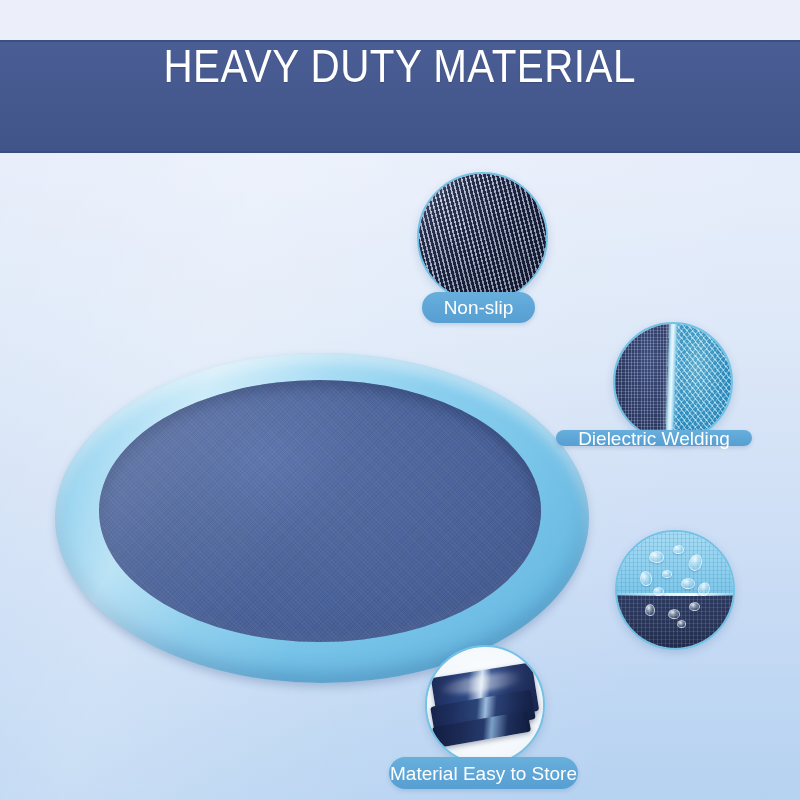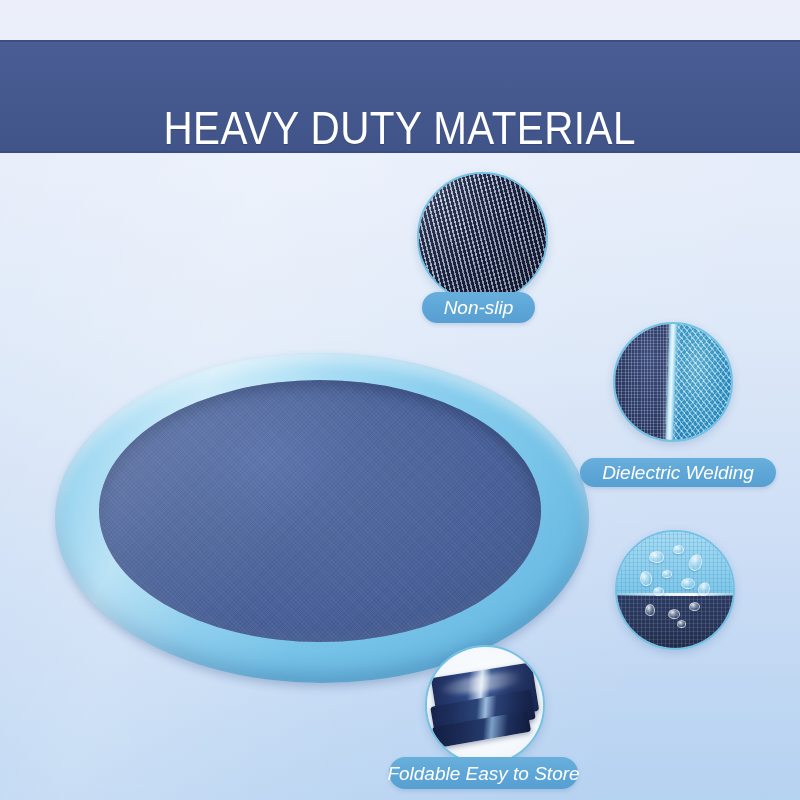--- a/index.html
+++ b/index.html
@@ -45,21 +45,21 @@
     position: absolute;
     left: 0;
     top: 40px;
     width: 800px;
     height: 113px;
     background: linear-gradient(to bottom, #4a5e95 0%, #45598f 50%, #41548a 100%);
     border-top: 2px solid #3c4f83;
     border-bottom: 2px solid #3a4d80;
     box-sizing: border-box;
     display: flex;
-    align-items: flex-end;
+    align-items: flex-start;
     justify-content: center;
   }
 
   .header-title {
     color: #ffffff;
     font-size: 47px;
     line-height: 1;
     font-weight: 400;
     letter-spacing: 0.5px;
     transform: scaleX(0.86);
@@ -378,21 +378,20 @@
     justify-content: center;
     background: linear-gradient(to bottom, #68afdc 0%, #5ea6d7 52%, #579fd2 100%);
     border-radius: 999px;
     color: #ffffff;
     font-size: 19px;
     line-height: 1;
     white-space: nowrap;
     box-shadow: 0 2px 4px rgba(60,100,150,0.20);
     padding: 0 14px;
     box-sizing: border-box;
-    font-style: italic;
   }
 </style>
 </head>
 <body>
 
 <div id="stage">
 
   <div class="bg-sheen"></div>
 
   <div class="header-band">
@@ -421,21 +420,21 @@
     <div class="circle-inner">
       <div class="tex-weld-left">
         <div class="tex-weld-left-grid"></div>
       </div>
       <div class="tex-weld-right">
         <div class="tex-weld-right-grid"></div>
       </div>
       <div class="tex-weld-seam"></div>
     </div>
   </div>
-  <div class="feature-pill" style="left:580px; top:430px; width:196px; height:29px;margin-top:28px;">Dielectric Welding</div>
+  <div class="feature-pill" style="left:556px; top:430px; width:196px; height:16px;">Dielectric Welding</div>
 
   <div class="feature-circle" style="left:615px; top:530px; width:120px; height:120px;">
     <div class="circle-inner">
       <div class="tex-pvc-top">
         <div class="tex-pvc-top-dots"></div>
       </div>
       <div class="tex-pvc-bottom">
         <div class="tex-pvc-bottom-dots"></div>
       </div>
       <div class="tex-pvc-waterline"></div>
@@ -455,15 +454,15 @@
   </div>
 
   <div class="feature-circle" style="left:425px; top:645px; width:120px; height:120px;">
     <div class="circle-inner tex-fold">
       <div class="fold-slab s1"></div>
       <div class="fold-slab s2"></div>
       <div class="fold-slab s3"></div>
       <div class="fold-gloss"></div>
     </div>
   </div>
-  <div class="feature-pill" style="left:389px; top:757px; width:189px; height:32px;">Foldable Easy to Store</div>
+  <div class="feature-pill" style="left:389px; top:757px; width:189px; height:32px;">Material Easy to Store</div>
 
 </div>
 
 </body></html>

